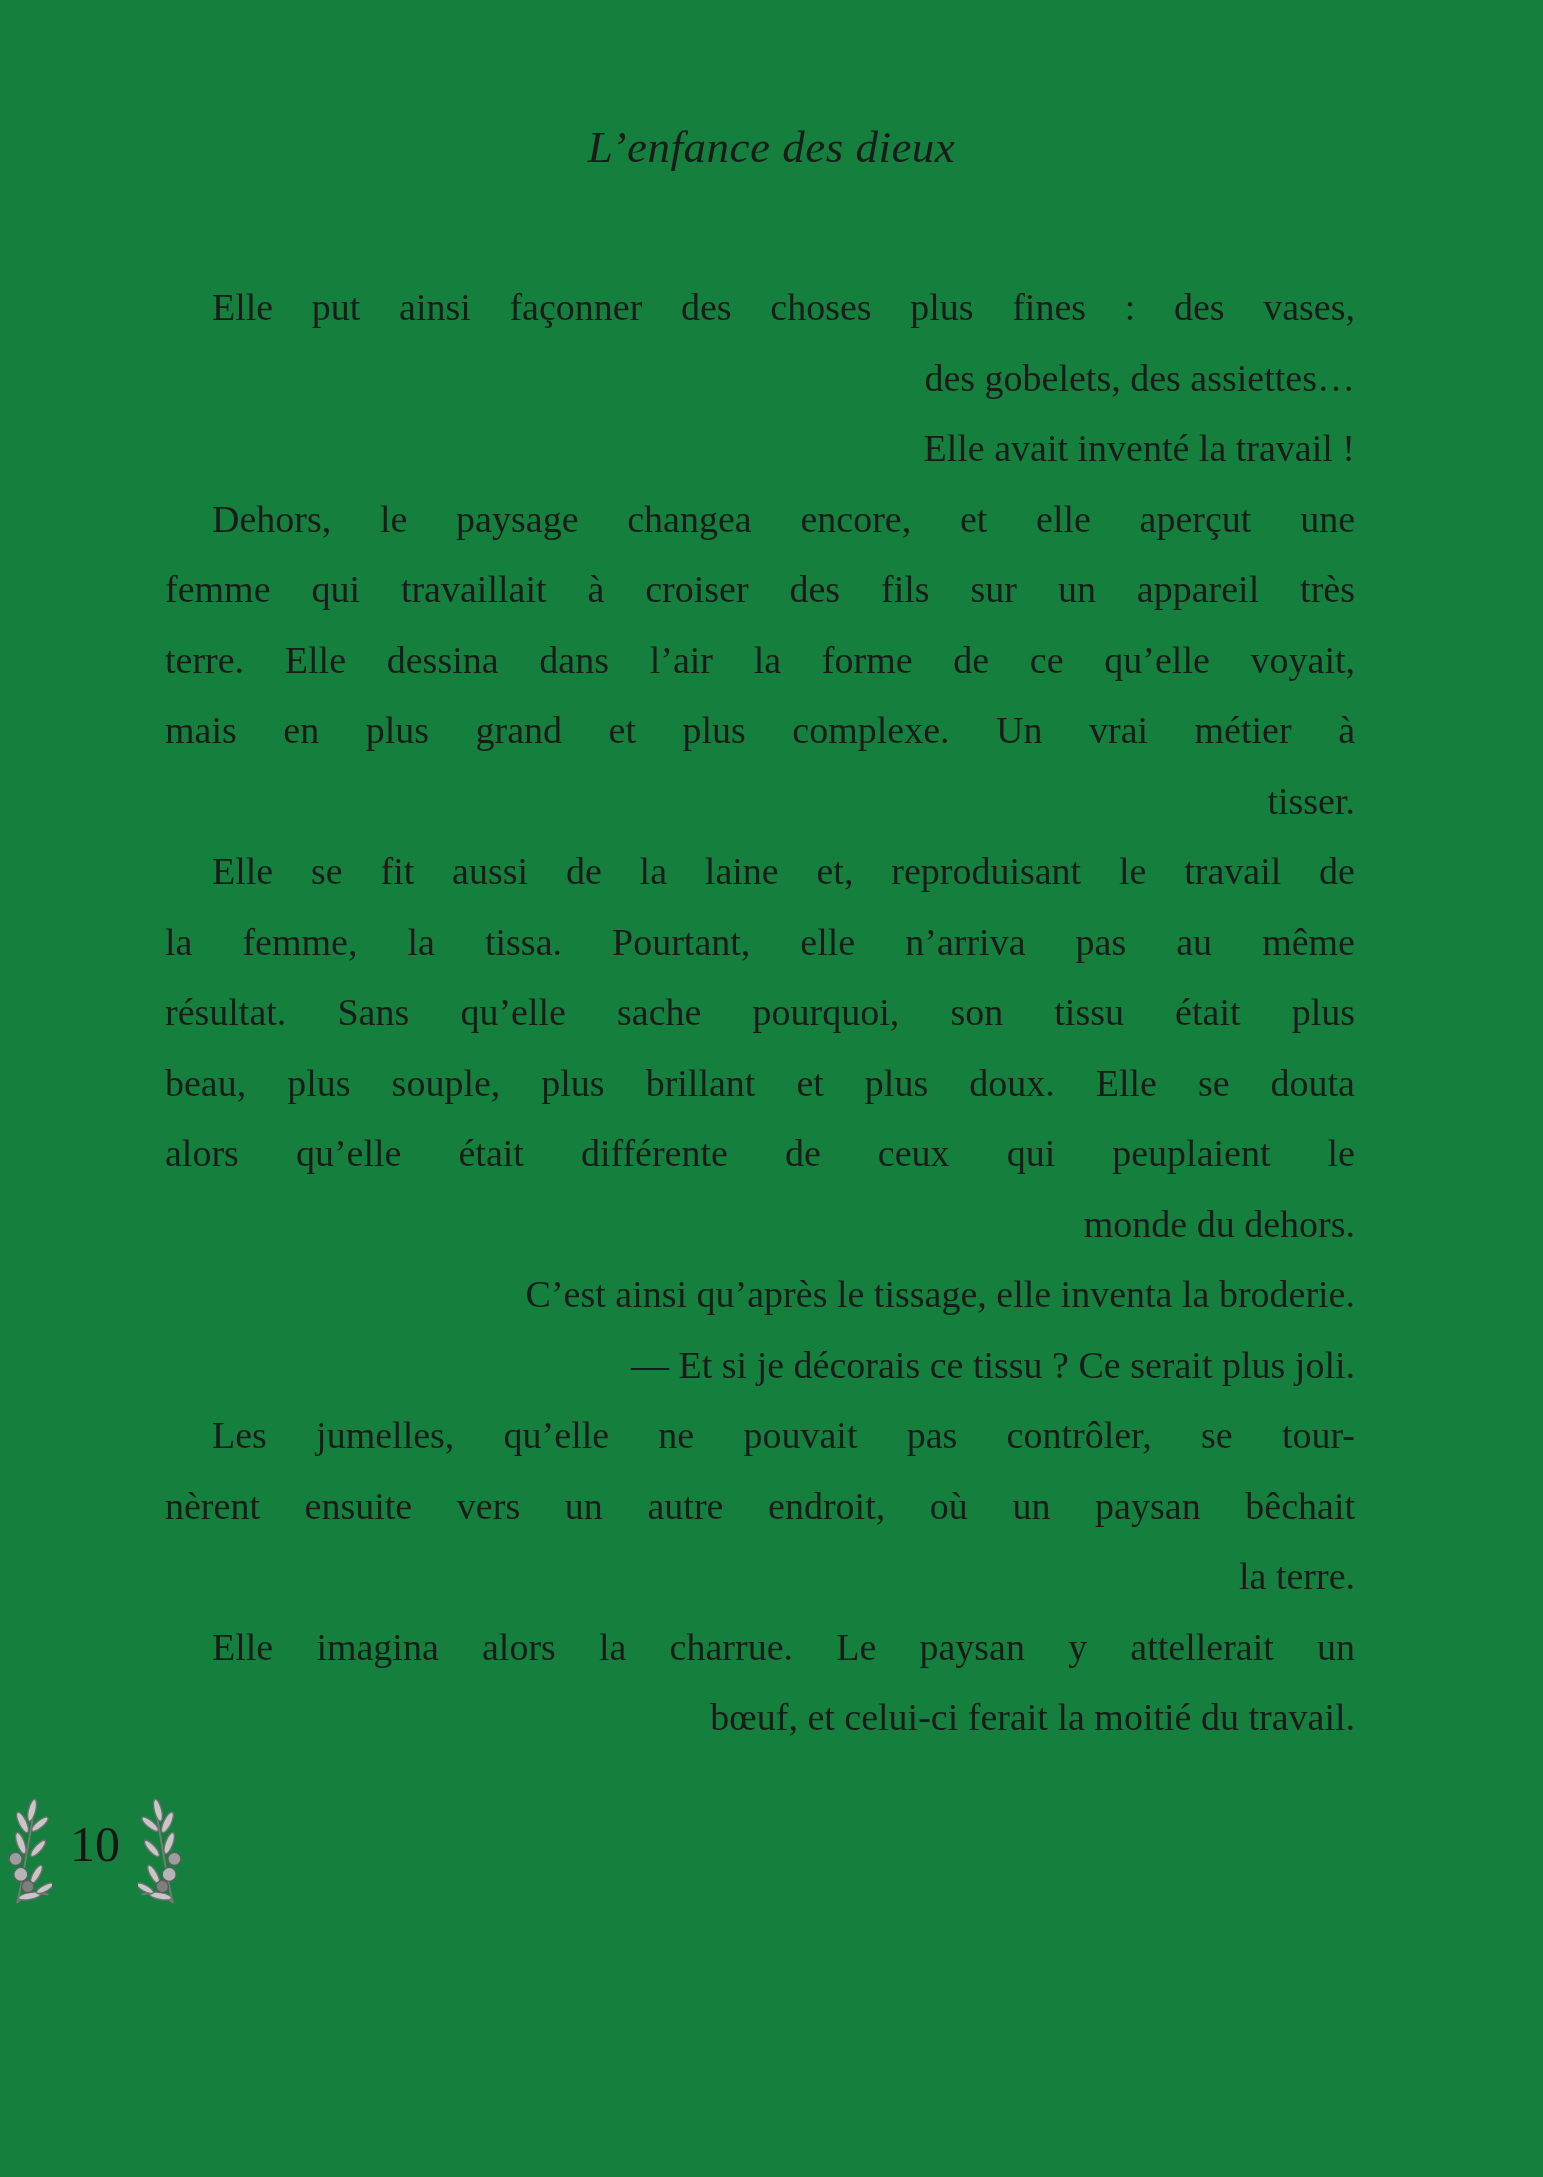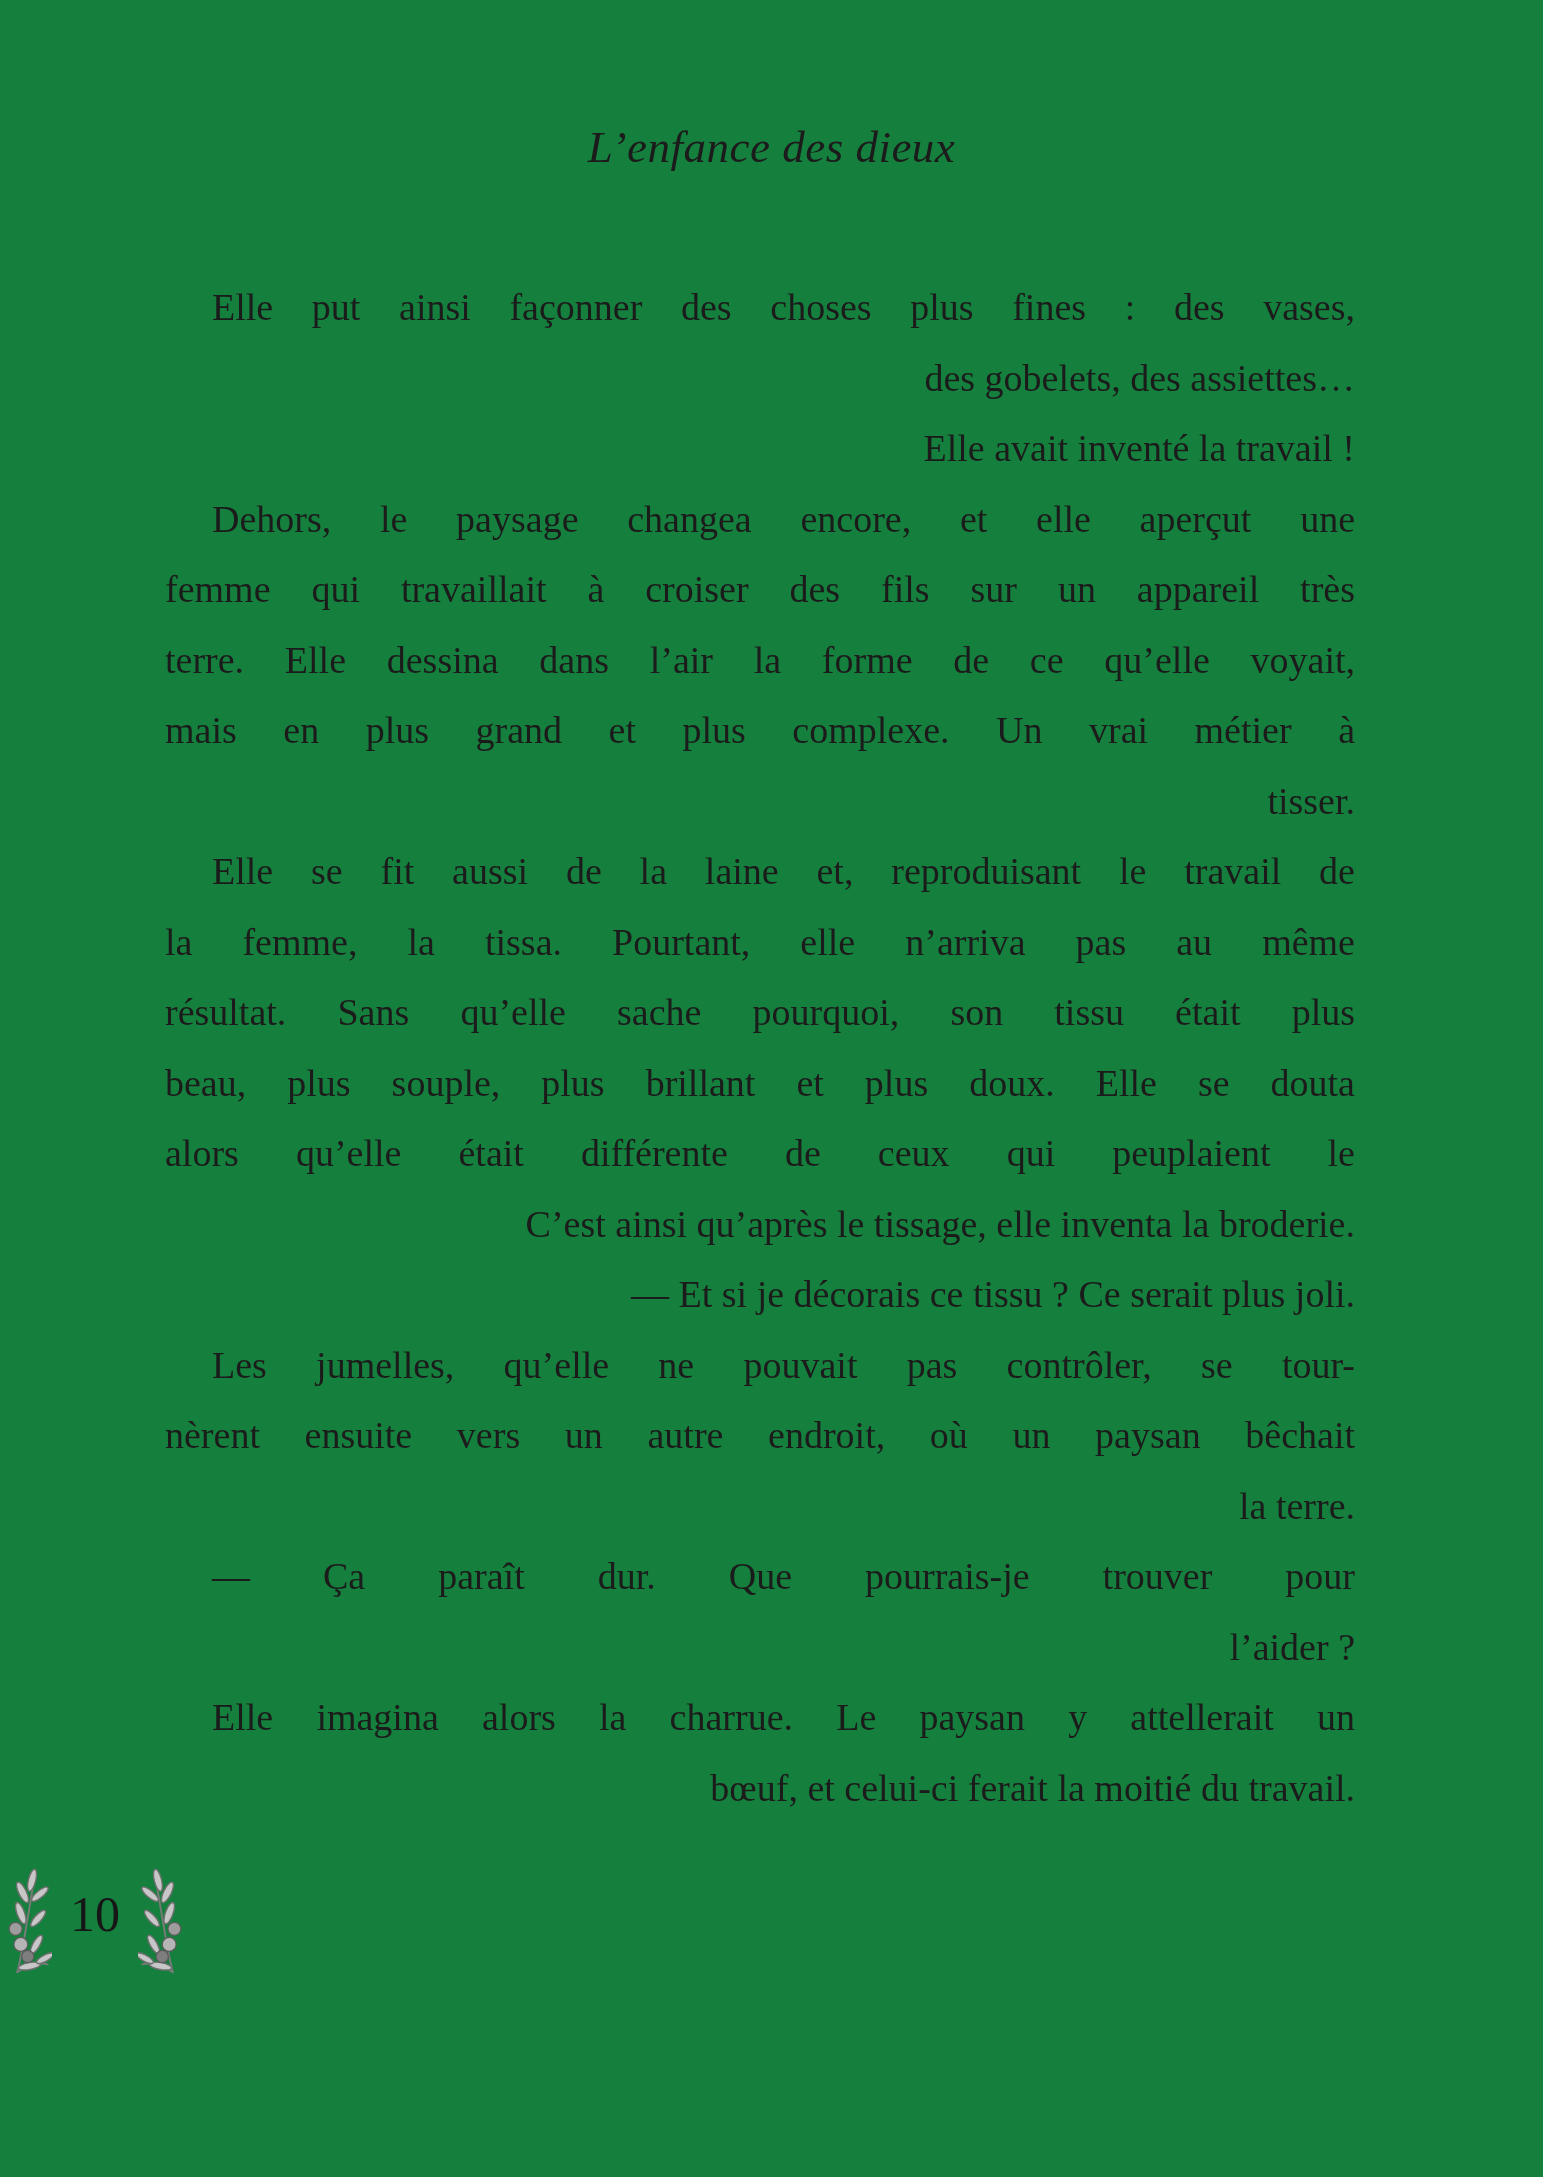--- a/index.html
+++ b/index.html
@@ -76,35 +76,32 @@
         <div class="line justify">terre. Elle dessina dans l’air la forme de ce qu’elle voyait,</div>
         <div class="line justify">mais en plus grand et plus complexe. Un vrai métier à</div>
         <div class="line">tisser.</div>
       </div>
       <div class="para">
         <div class="line first justify">Elle se fit aussi de la laine et, reproduisant le travail de</div>
         <div class="line justify">la femme, la tissa. Pourtant, elle n’arriva pas au même</div>
         <div class="line justify">résultat. Sans qu’elle sache pourquoi, son tissu était plus</div>
         <div class="line justify">beau, plus souple, plus brillant et plus doux. Elle se douta</div>
         <div class="line justify">alors qu’elle était différente de ceux qui peuplaient le</div>
+        <div class="line">monde du dehors.</div>
       </div>
       <div class="para">
         <div class="line first">C’est ainsi qu’après le tissage, elle inventa la broderie.</div>
       </div>
       <div class="para">
         <div class="line first">— Et si je décorais ce tissu ? Ce serait plus joli.</div>
       </div>
       <div class="para">
         <div class="line first justify">Les jumelles, qu’elle ne pouvait pas contrôler, se tour-</div>
         <div class="line justify">nèrent ensuite vers un autre endroit, où un paysan bêchait</div>
         <div class="line">la terre.</div>
-      </div>
-      <div class="para">
-        <div class="line first justify">— Ça paraît dur. Que pourrais-je trouver pour</div>
-        <div class="line">l’aider ?</div>
       </div>
       <div class="para">
         <div class="line first justify">Elle imagina alors la charrue. Le paysan y attellerait un</div>
         <div class="line">bœuf, et celui-ci ferait la moitié du travail.</div>
       </div>
     </div>
 
   <div class="footer">
 
     <svg class="branch left" width="52" height="120" viewBox="0 0 60 130">

